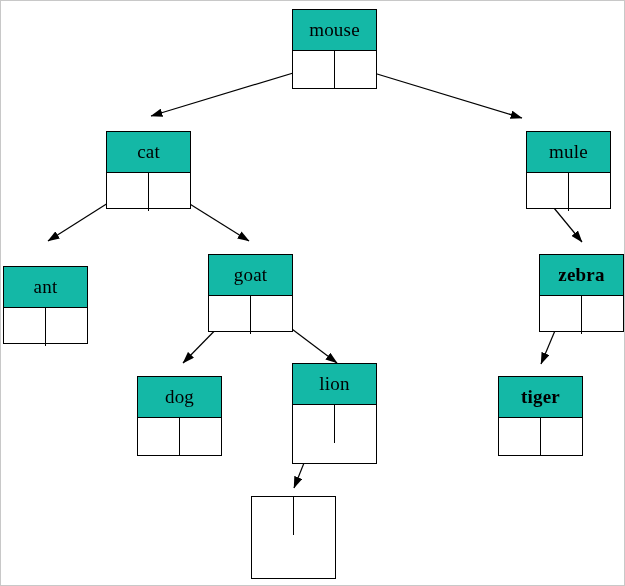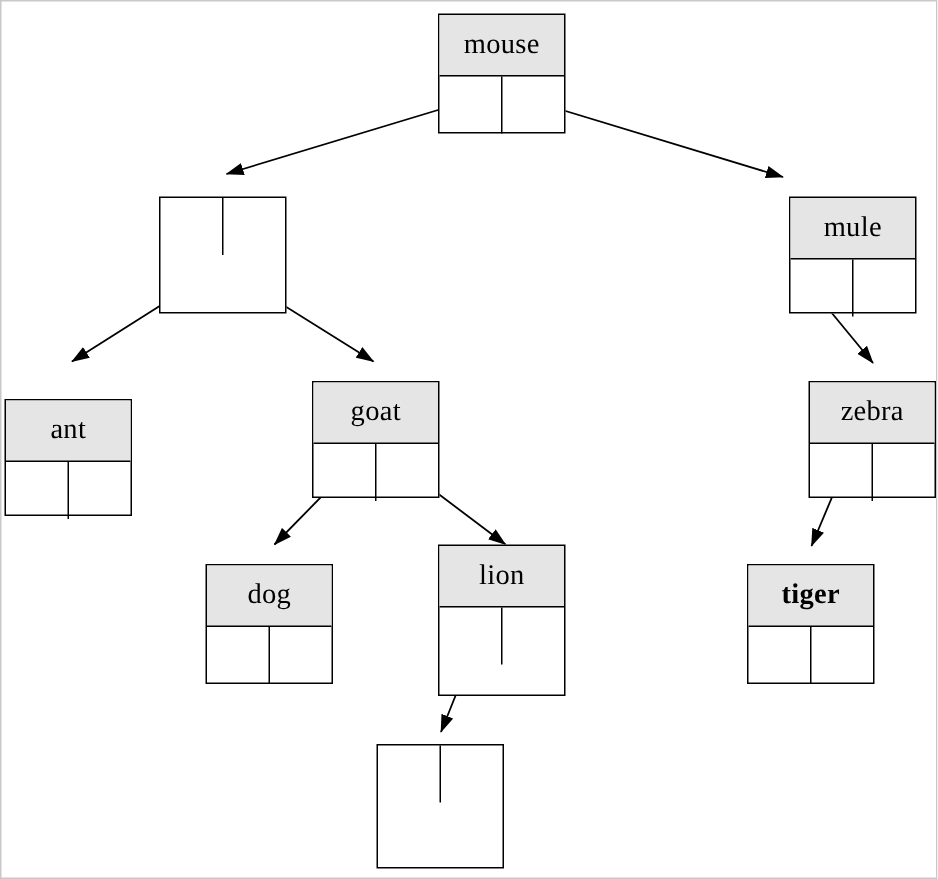--- a/index.html
+++ b/index.html
@@ -34,21 +34,21 @@
   }
   .node-label {
     box-sizing: border-box;
     width: 100%;
     text-align: center;
     font-size: 19px;
     line-height: 1;
     color: #000000;
     border-bottom: 1px solid #000000;
     padding: 10px 0 11px 0;
-    background: #e5e5e5;
+    background: #14b8a6;
     letter-spacing: 0.2px;
   }
   .node-cells {
     display: flex;
     width: 100%;
     height: 38px;
   }
   .node-cell {
     flex: 1 1 50%;
     height: 100%;
@@ -85,20 +85,21 @@
 
   <div id="nodes-group">
       <div class="node" style="left: 291px; top: 8px; width: 85px; height: 80px;">
         <div class="node-label">mouse</div>
         <div class="node-cells">
           <div class="node-cell left-cell"></div>
           <div class="node-cell right-cell"></div>
         </div>
       </div>
       <div class="node" style="left: 105px; top: 130px; width: 85px; height: 78px;">
+        <div class="node-label">cat</div>
         <div class="node-cells">
           <div class="node-cell left-cell"></div>
           <div class="node-cell right-cell"></div>
         </div>
       </div>
       <div class="node" style="left: 477px; top: 130px; width: 85px; height: 78px; margin-left: 48px;">
         <div class="node-label">mule</div>
         <div class="node-cells">
           <div class="node-cell left-cell"></div>
           <div class="node-cell right-cell"></div>
@@ -111,21 +112,21 @@
           <div class="node-cell right-cell"></div>
         </div>
       </div>
       <div class="node" style="left: 207px; top: 253px; width: 85px; height: 78px;">
         <div class="node-label">goat</div>
         <div class="node-cells">
           <div class="node-cell left-cell"></div>
           <div class="node-cell right-cell"></div>
         </div>
       </div>
-      <div class="node" style="left: 538px; top: 253px; width: 85px; height: 78px;">
+      <div class="node" style="left: 538px; top: 253px; width: 85px; height: 78px; font-weight: bold;">
         <div class="node-label">zebra</div>
         <div class="node-cells">
           <div class="node-cell left-cell"></div>
           <div class="node-cell right-cell"></div>
         </div>
       </div>
       <div class="node" style="left: 136px; top: 375px; width: 85px; height: 80px;">
         <div class="node-label">dog</div>
         <div class="node-cells">
           <div class="node-cell left-cell"></div>

